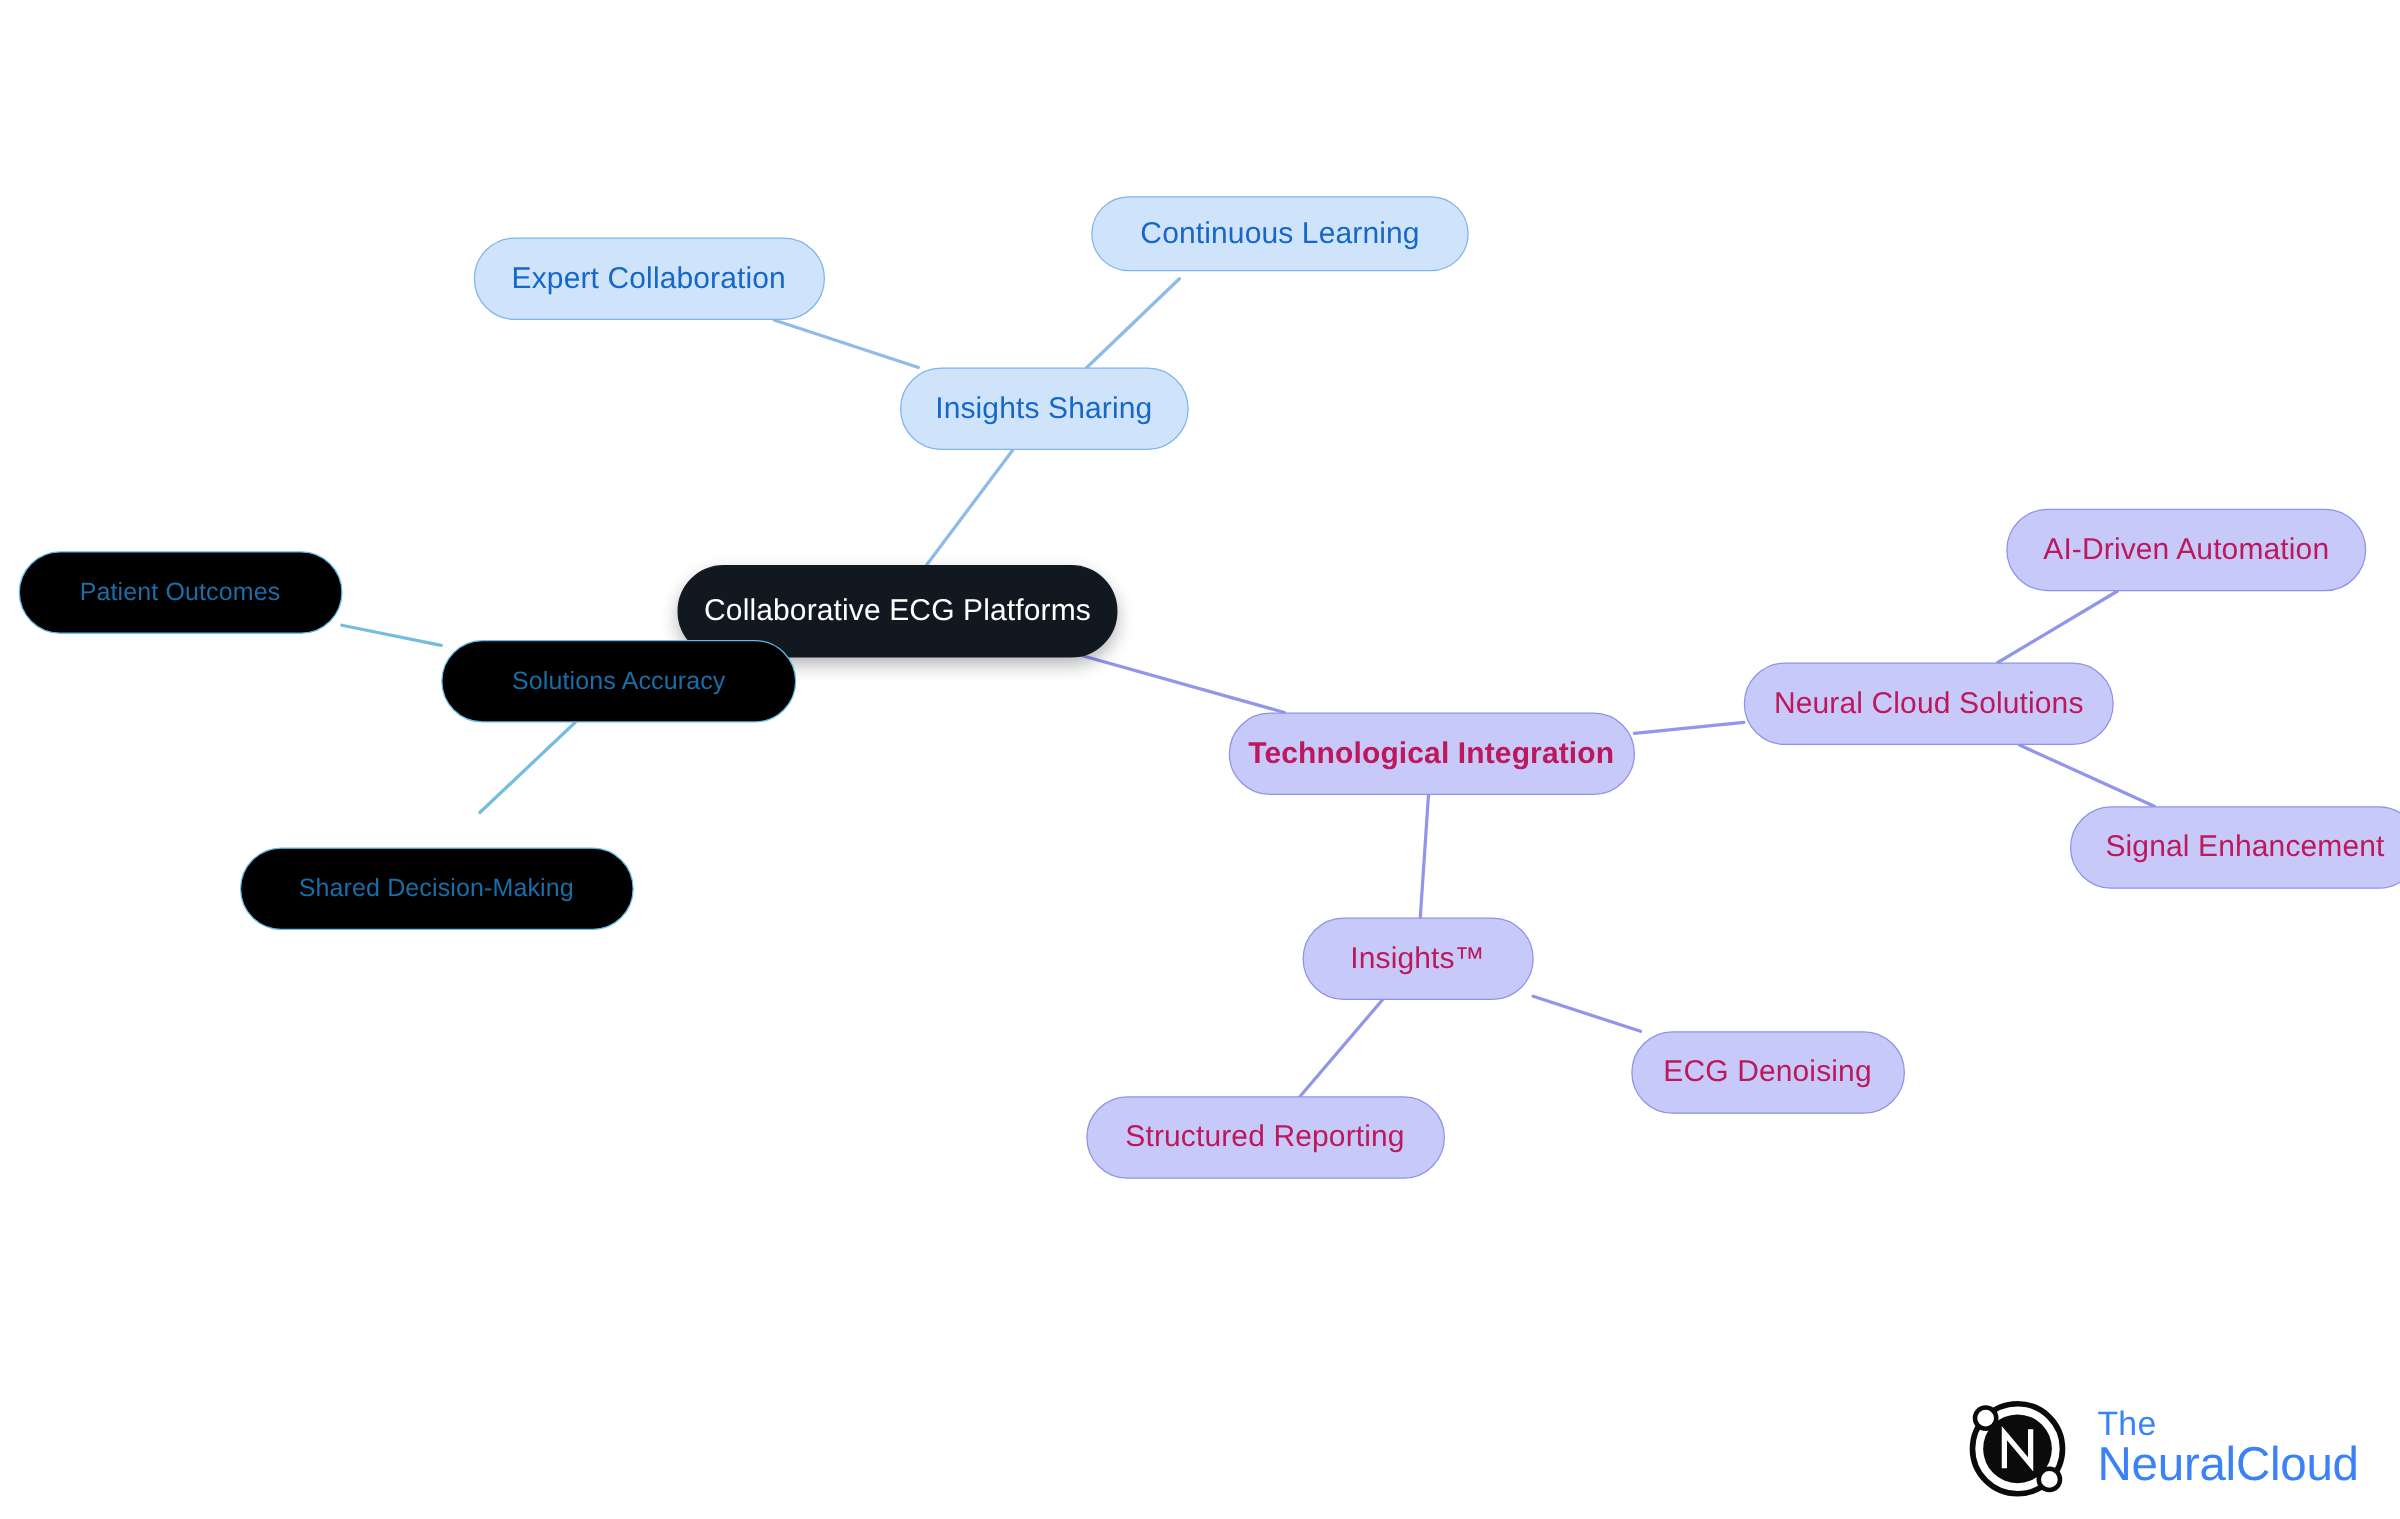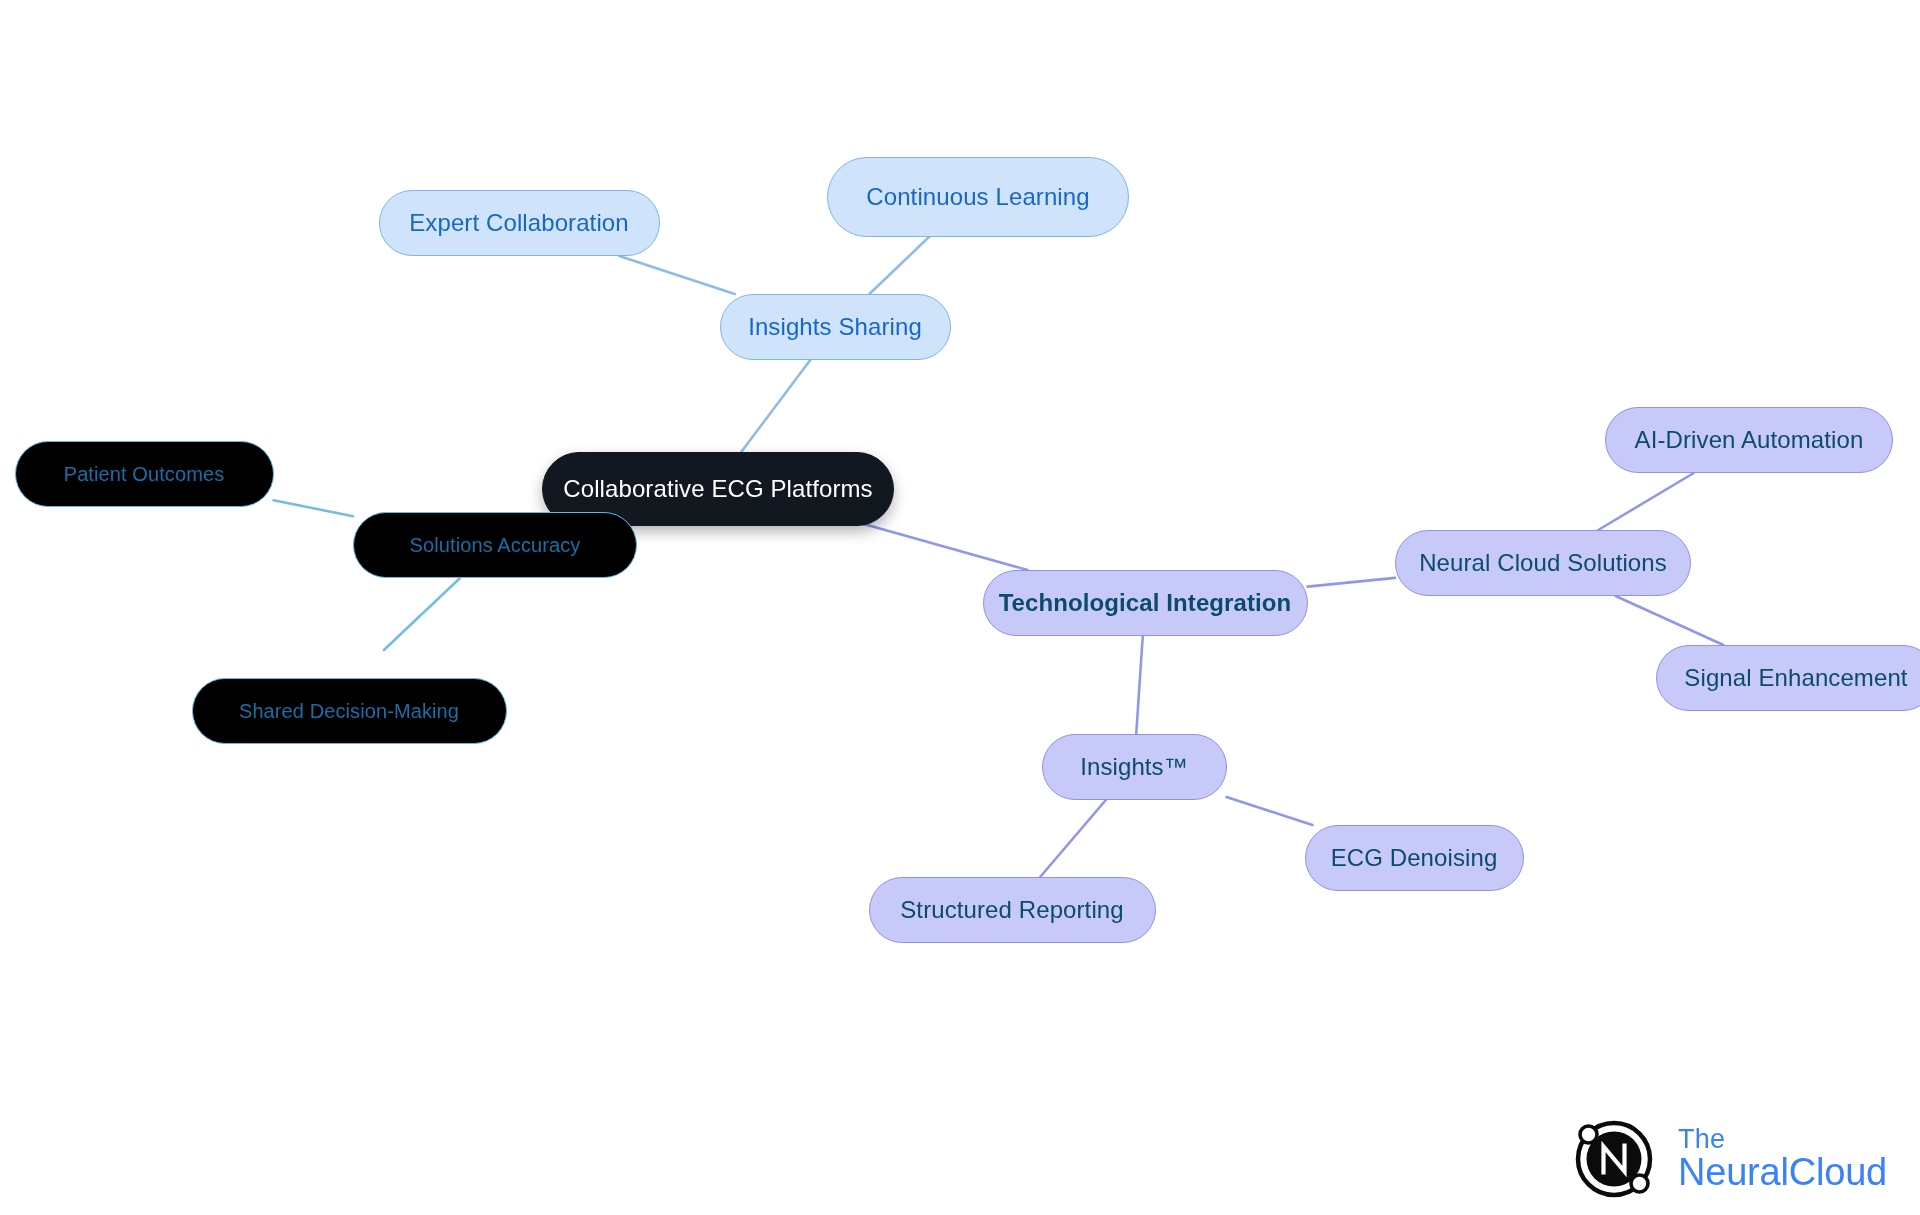--- a/index.html
+++ b/index.html
@@ -56,21 +56,21 @@
   }
   .node.cyan {
     background: #000000;
     border-color: #63b9e4;
     color: #1a6ea8;
     font-size: 20px;
   }
   .node.purple {
     background: #c7caf8;
     border-color: #8d92ea;
-    color: #0c4a6e;
+    color: #be185d;
     font-size: 24px;
   }
   
   #logo {
     position: absolute;
     display: flex;
     align-items: center;
     gap: 18px;
   }
   #logo-mark {
@@ -113,21 +113,21 @@
       <line x1="1226.5" y1="797.0625" x2="1312.4615384615386" y2="825" stroke="#9196ea" stroke-width="2.6" stroke-linecap="round"></line>
     </svg>
 
   <div id="nodes-layer">
       <div class="node root" style="left: 542px; top: 452px; width: 352px; height: 74px;">
         <span class="node-label">Collaborative ECG Platforms</span>
       </div>
       <div class="node blue" style="left: 719.5px; top: 294px; width: 231px; height: 66px;">
         <span class="node-label">Insights Sharing</span>
       </div>
-      <div class="node blue" style="left: 827px; top: 157px; width: 302px; height: 80px;">
+      <div class="node blue" style="left: 873px; top: 157px; width: 302px; height: 60px;">
         <span class="node-label">Continuous Learning</span>
       </div>
       <div class="node blue" style="left: 378.5px; top: 190px; width: 281px; height: 66px;">
         <span class="node-label">Expert Collaboration</span>
       </div>
       <div class="node cyan" style="left: 353px; top: 512px; width: 284px; height: 66px;">
         <span class="node-label">Solutions Accuracy</span>
       </div>
       <div class="node cyan" style="left: 14.5px; top: 441px; width: 259px; height: 66px;">
         <span class="node-label">Patient Outcomes</span>

